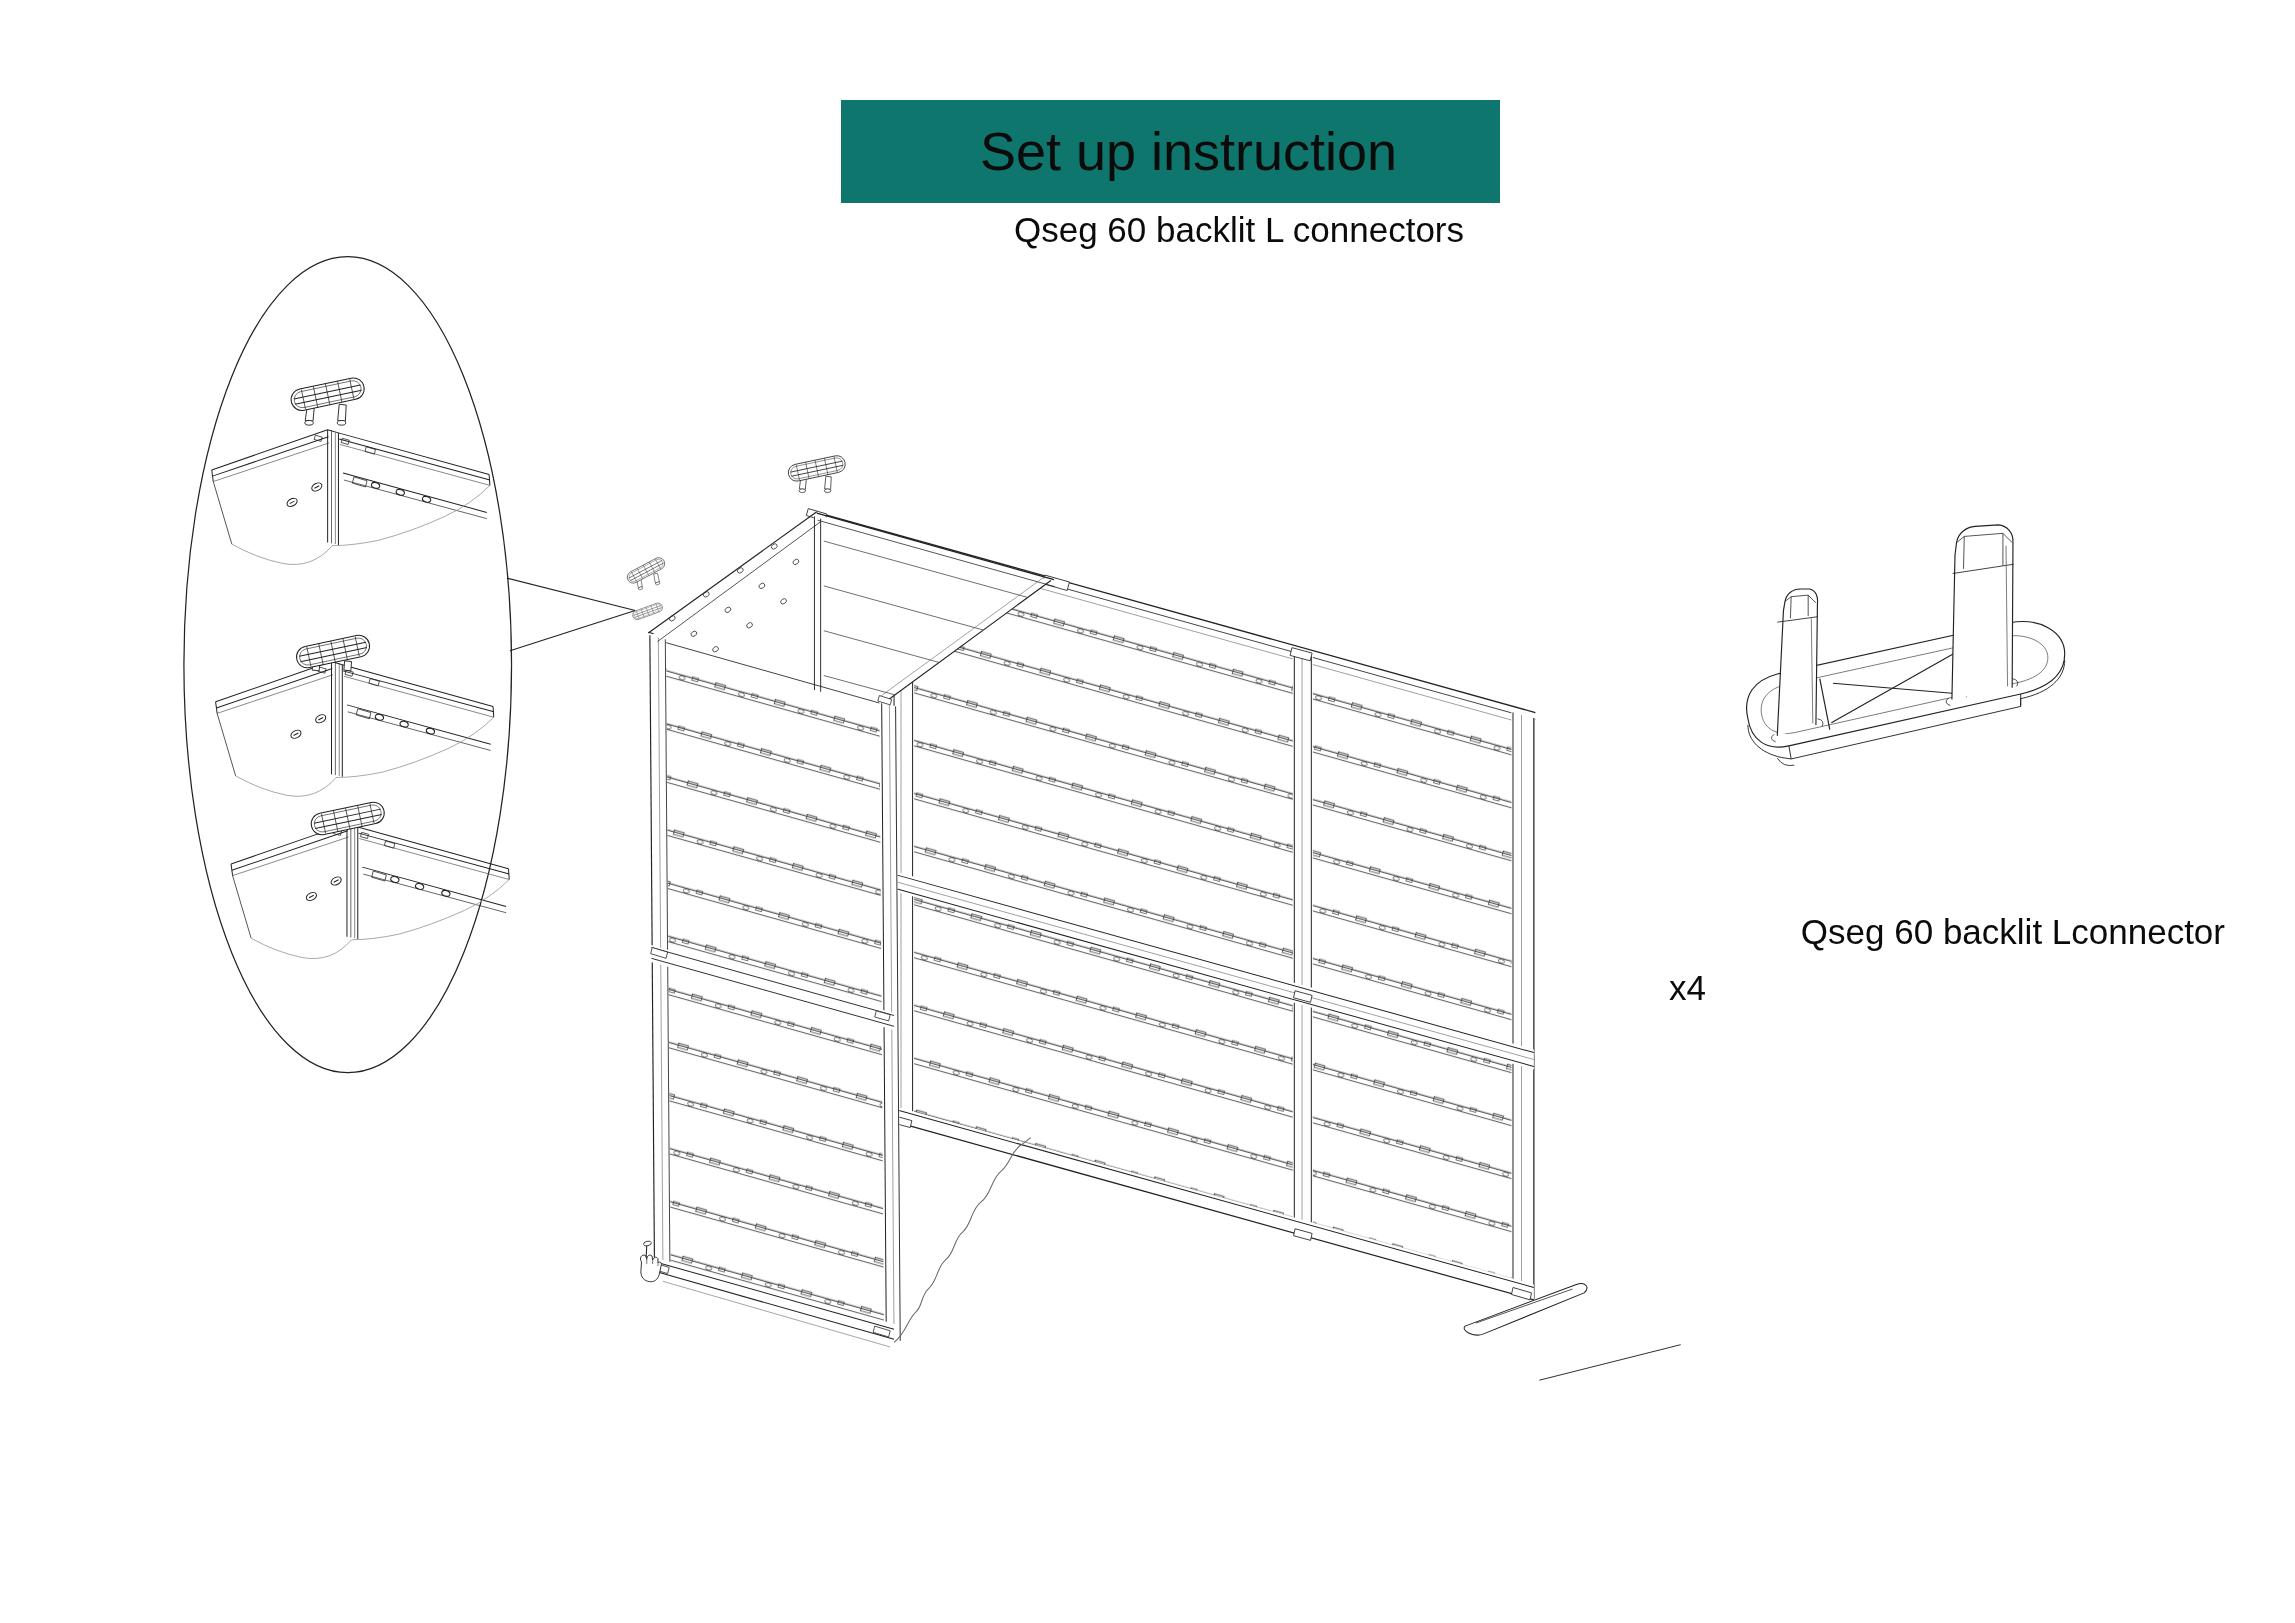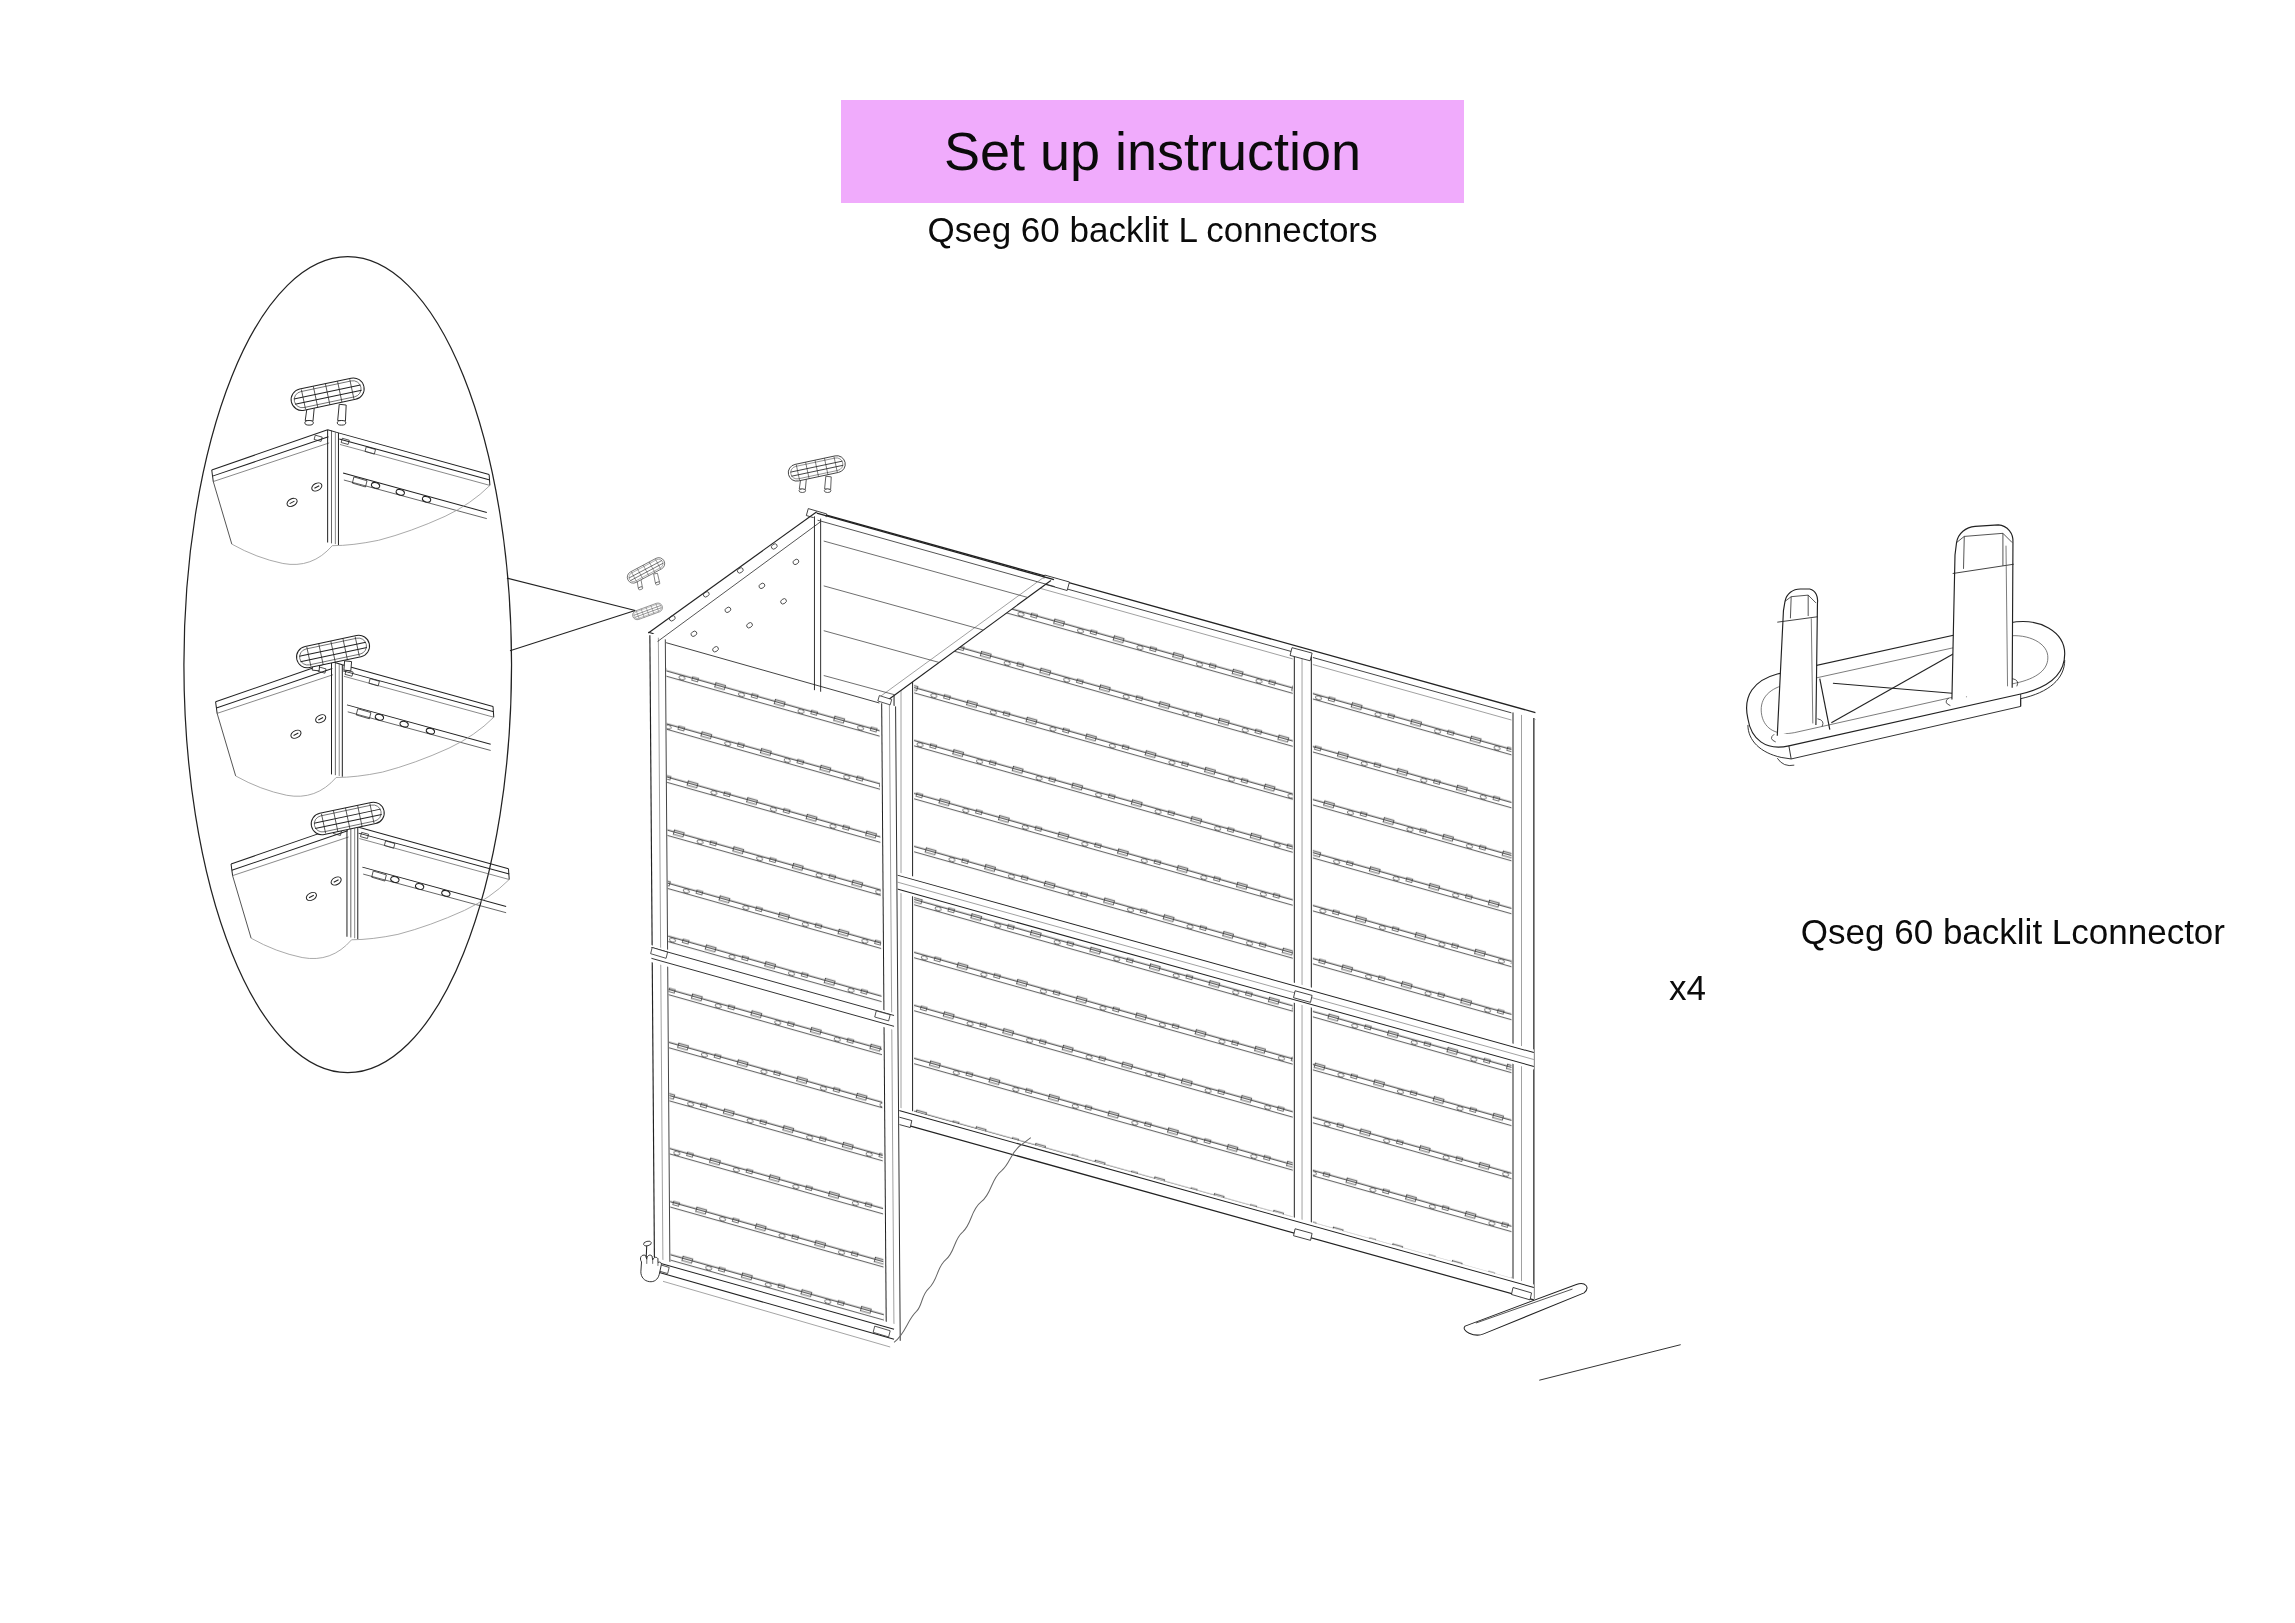--- a/index.html
+++ b/index.html
@@ -8,30 +8,31 @@
     width:2295px;height:1623px;
     background:#ffffff;
     font-family:"Liberation Sans","DejaVu Sans",sans-serif;
     color:#111;
     overflow:hidden;
   }
   .abs{position:absolute;}
   #diagram-svg{left:0;top:0;}
   .title-box{
     left:841px;top:100px;width:623px;height:103px;
-    background:#f0abfc;
+    background:#0f766e;
     text-align:center;
     font-size:54px;
     line-height:103px;
     letter-spacing:0px;
     color:#0b0b0b;
+    padding-left:36px;
   }
   .subtitle{
     left:841px;top:210px;width:623px;
-    text-align:center;
+    text-align:right;
     font-size:35px;
     color:#0b0b0b;
   }
   .part-label{
     left:1669px;top:912px;width:556px;
     text-align:right;
     font-size:35px;
     color:#0b0b0b;
   }
   .part-qty{

